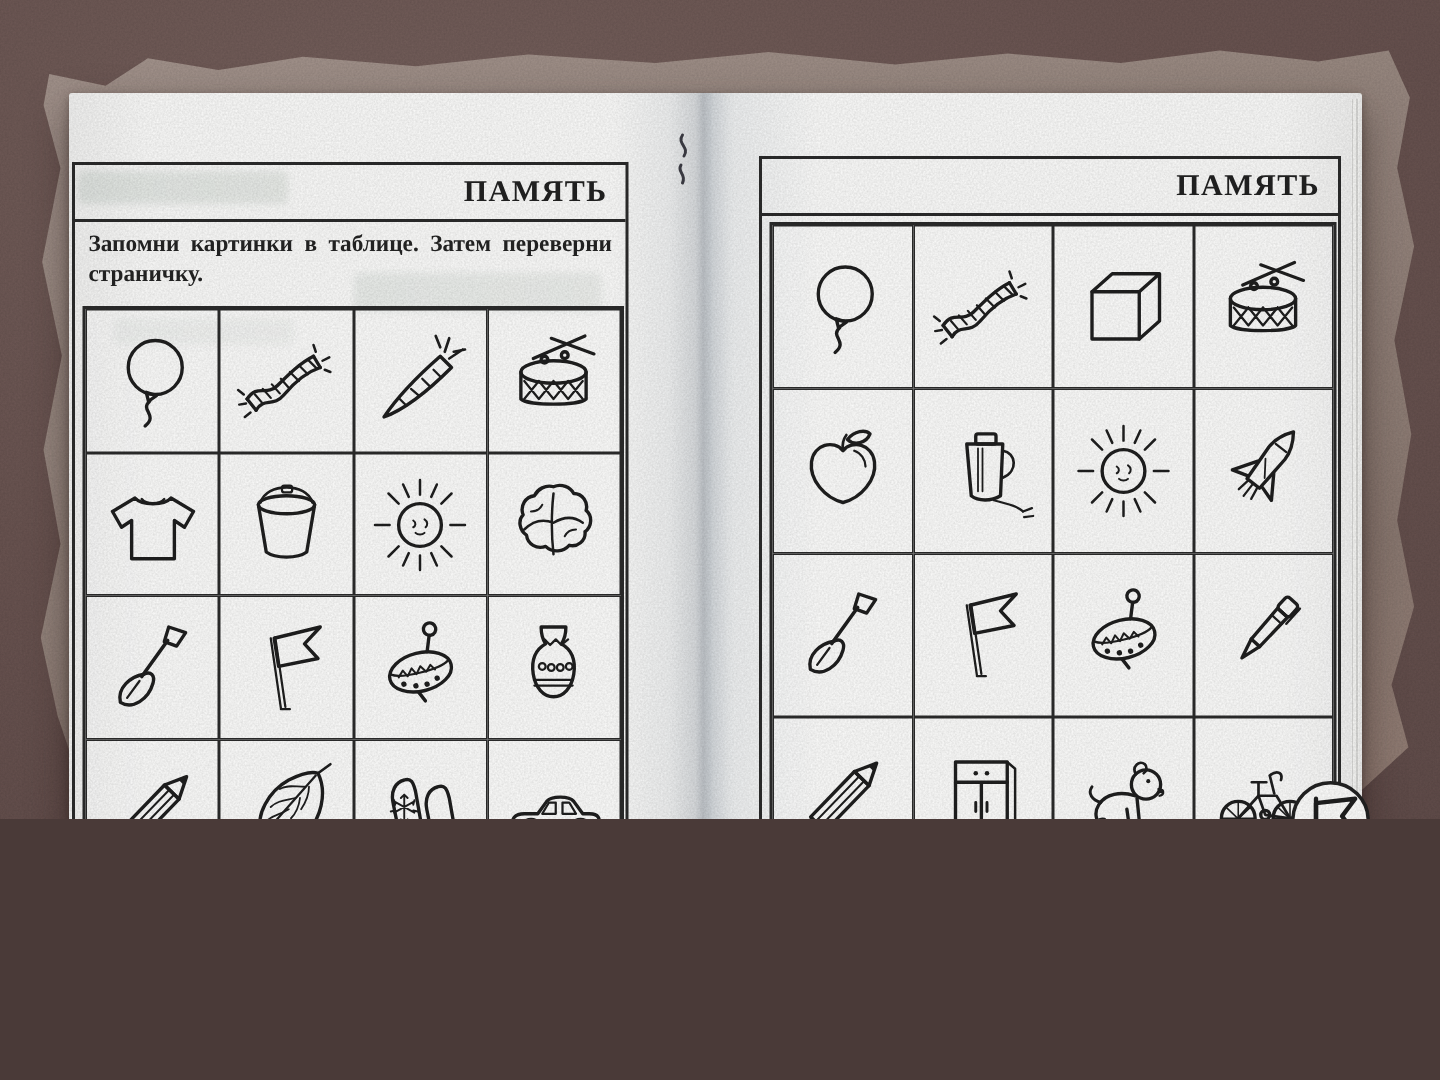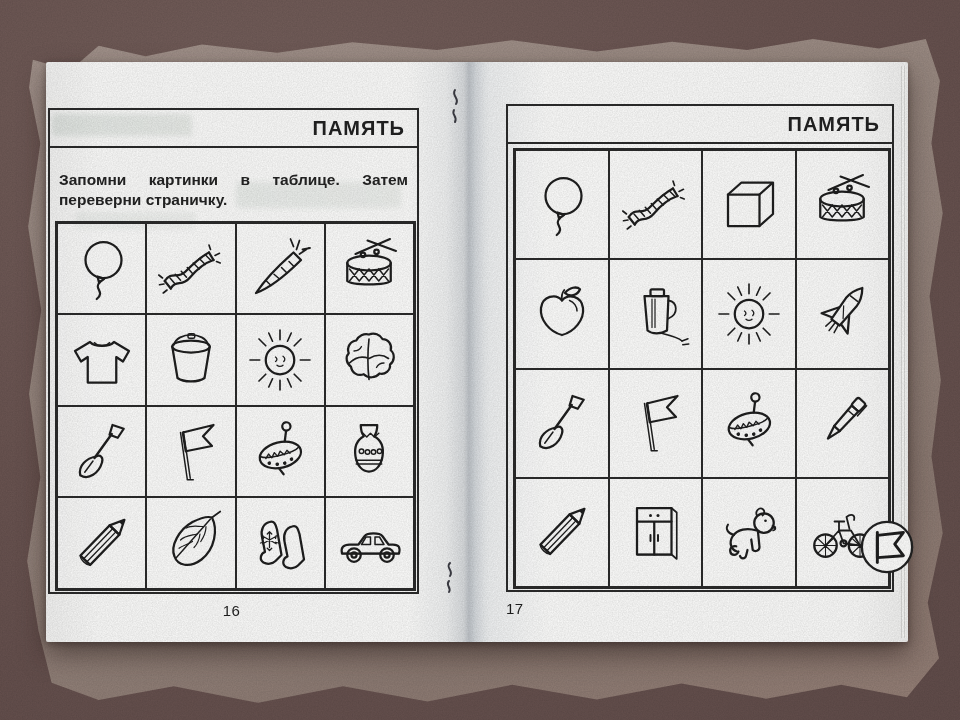--- a/index.html
+++ b/index.html
@@ -1,17 +1,17 @@
 <!DOCTYPE html>
 <html><head>
 <meta charset="utf-8">
 <style>
   html,body{margin:0;padding:0;background:#4a3a38;}
-  .scene{position:relative;width:960px;height:720px;overflow:hidden;
-         font-family:Liberation Sans, sans-serif;
+  .scene{position:relative;width:960px;height:546px;overflow:hidden;
+         font-family:Liberation Serif, serif;
          background:radial-gradient(120% 120% at 30% 20%, #75605c 0%, #6a5451 45%, #5f4b49 100%);}
   .grain{position:absolute;inset:0;opacity:.14;pointer-events:none;z-index:50;}
   
   .paper{position:absolute;left:14px;top:18px;right:6px;bottom:6px;z-index:1;
          background:linear-gradient(160deg,#a6968f 0%,#9a8a82 40%,#8d7b73 78%,#957f76 100%);
          clip-path:polygon(2% 6%,6% 7.5%,9% 4%,14% 5.5%,20% 3.8%,28% 5%,36% 3.5%,45% 4.6%,53% 3.2%,62% 4.8%,70% 3.4%,78% 4.6%,85% 3%,92% 4.4%,97% 3%,98.5% 9%,97.6% 18%,98.8% 28%,97.4% 40%,98.6% 52%,97.6% 63%,98.8% 74%,97.2% 84%,98.4% 92%,95% 97.6%,88% 95.8%,80% 97.8%,71% 95.6%,62% 97.9%,53% 95.8%,44% 98.2%,35% 96%,26% 98.4%,17% 96%,9% 98%,4% 95.5%,2.6% 88%,1.4% 78%,2.8% 66%,1.6% 54%,2.9% 42%,1.5% 30%,2.8% 18%,1.6% 10%);}
   
   .book{position:absolute;left:46px;top:62px;width:862px;height:580px;z-index:2;
         background:linear-gradient(90deg,#f2f2f1 0%,#fbfbfa 6%,#fcfcfb 42%,#e9ebec 48.5%,#dfe3e6 49.6%,#eef0f1 51%,#fcfcfb 58%,#fbfbfa 94%,#f0f0ef 100%);
         box-shadow:0 12px 26px rgba(35,22,20,.5), 0 2px 6px rgba(35,22,20,.35);
@@ -19,21 +19,21 @@
   .page-edge-right{position:absolute;right:2px;top:4px;bottom:4px;width:5px;
         background:repeating-linear-gradient(90deg,#d8d8d6 0 1px,#f6f6f4 1px 3px);}
   .spine-mark{position:absolute;z-index:6;}
   
   .frame{position:absolute;border:2px solid #2b2b2b;background:transparent;
          display:flex;flex-direction:column;}
   .frame-left{left:2px;top:46px;width:367px;height:482px;}
   .frame-right{left:460px;top:42px;width:384px;height:484px;}
   .hdr{flex:0 0 auto;border-bottom:2px solid #2b2b2b;text-align:right;
        padding:7px 12px 6px 8px;font-size:20px;font-weight:bold;letter-spacing:1px;color:#222;}
-  .instr{flex:0 0 auto;padding:22px 9px 6px 9px;font-size:15.5px;font-weight:bold;
+  .instr{flex:0 0 auto;padding:5px 9px 6px 9px;font-size:15.5px;font-weight:bold;
          line-height:1.32;color:#242424;text-align:justify;}
   .gridwrap{flex:1 1 auto;padding:4px 5px 5px 5px;}
   .grid{width:100%;height:100%;display:grid;grid-template-columns:repeat(4,1fr);
         grid-template-rows:repeat(4,1fr);border:2px solid #2b2b2b;}
   .cell{border:1px solid #2b2b2b;display:flex;align-items:center;justify-content:center;
         background:rgba(255,255,255,.25);}
   .pic{width:72px;height:72px;display:block;}
   .ln{stroke:#1f1f1f;fill:none;stroke-width:3;stroke-linecap:round;stroke-linejoin:round;}
   .fl{fill:#1f1f1f;stroke:none;}
   .pageno{position:absolute;font-size:15px;color:#1f1f1f;letter-spacing:.5px;}

